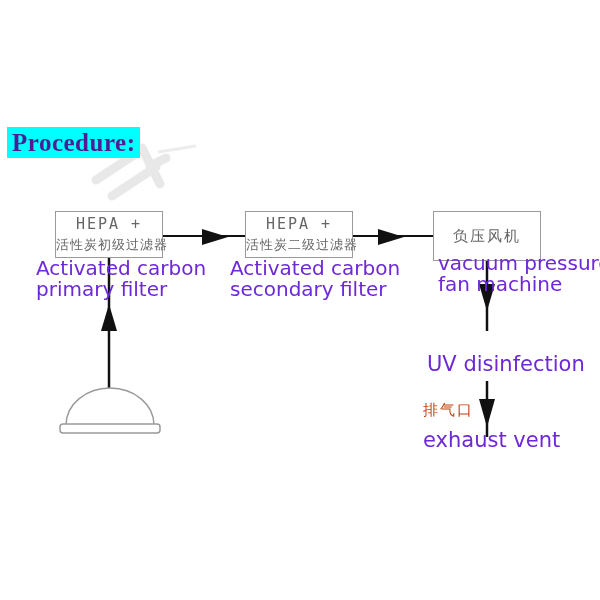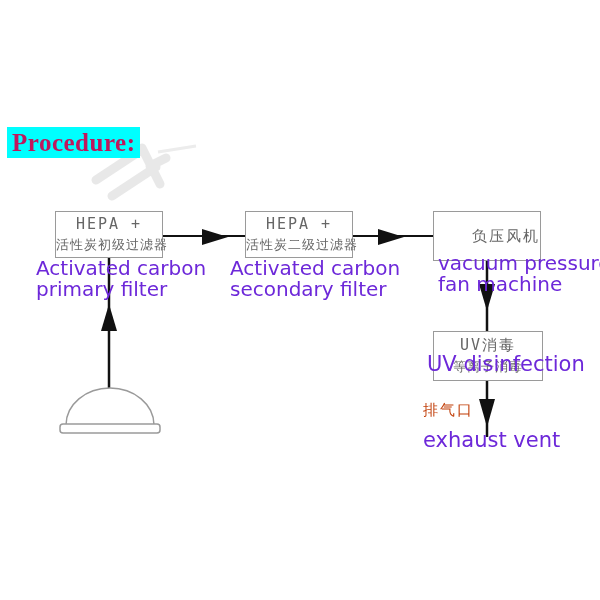--- a/index.html
+++ b/index.html
@@ -2,39 +2,39 @@
 <html><head>
 <meta charset="utf-8">
 <style>
   html,body{margin:0;padding:0;background:#ffffff;}
   .canvas{
     position:relative;width:600px;height:600px;background:#ffffff;
     overflow:hidden;font-family:"DejaVu Sans",sans-serif;
   }
   .procedure{
     position:absolute;left:7px;top:127px;
-    background:#00ffff;color:#be185d;
+    background:#00ffff;color:#4c1d95;
     font-family:"Liberation Serif","DejaVu Serif",serif;
     font-weight:bold;font-size:25px;line-height:31px;
     padding:0 5px;letter-spacing:0.5px;
   }
   .wm{position:absolute;left:0;top:0;pointer-events:none;}
   .box{
     position:absolute;box-sizing:border-box;
     border:1.5px solid #9a9a9a;background:#ffffff;
     color:#666666;text-align:center;
     display:flex;flex-direction:column;justify-content:center;
     font-family:"DejaVu Sans Mono","Liberation Mono",monospace;
     gap:3px;z-index:2;
   }
   .box .l1{font-size:15px;letter-spacing:2px;white-space:nowrap;}
   .box .l2{font-size:13px;letter-spacing:1px;white-space:nowrap;}
   #box-primary{left:55px;top:211px;width:108px;height:47px;}
   #box-secondary{left:245px;top:211px;width:108px;height:47px;}
-  #box-fan{left:433px;top:211px;width:108px;height:50px;align-items:flex-end;}
+  #box-fan{left:433px;top:211px;width:108px;height:50px;}
   #box-uv{left:433px;top:331px;width:110px;height:50px;}
   .arrows{position:absolute;left:0;top:0;z-index:3;pointer-events:none;}
   .caption{
     position:absolute;color:#6d28d9;z-index:4;
     font-family:"DejaVu Sans",sans-serif;
     font-size:20px;line-height:21px;white-space:nowrap;
   }
   #cap-primary{left:36px;top:258px;}
   #cap-secondary{left:230px;top:258px;}
   #cap-fan{left:438px;top:253px;}
@@ -67,24 +67,20 @@
 
   <div class="box" id="box-secondary">
     <div class="l1">HEPA +</div>
     <div class="l2">活性炭二级过滤器</div>
   </div>
 
   <div class="box" id="box-fan">
     <div class="l1">负压风机</div>
   </div>
 
-  <div class="box" id="box-uv">
-    <div class="l1">UV消毒</div>
-    <div class="l2">等离子消毒</div>
-  </div>
 
   <svg class="arrows" width="600" height="600" viewBox="0 0 600 600">
 
     <line x1="163" y1="236" x2="245" y2="236" stroke="#111111" stroke-width="2"></line>
     <polygon points="202,229 202,245 228,237" fill="#111111"></polygon>
 
     <line x1="353" y1="236" x2="433" y2="236" stroke="#111111" stroke-width="2"></line>
     <polygon points="378,229 378,245 404,237" fill="#111111"></polygon>
 
     <line x1="109" y1="390" x2="109" y2="258" stroke="#111111" stroke-width="2.5"></line>

